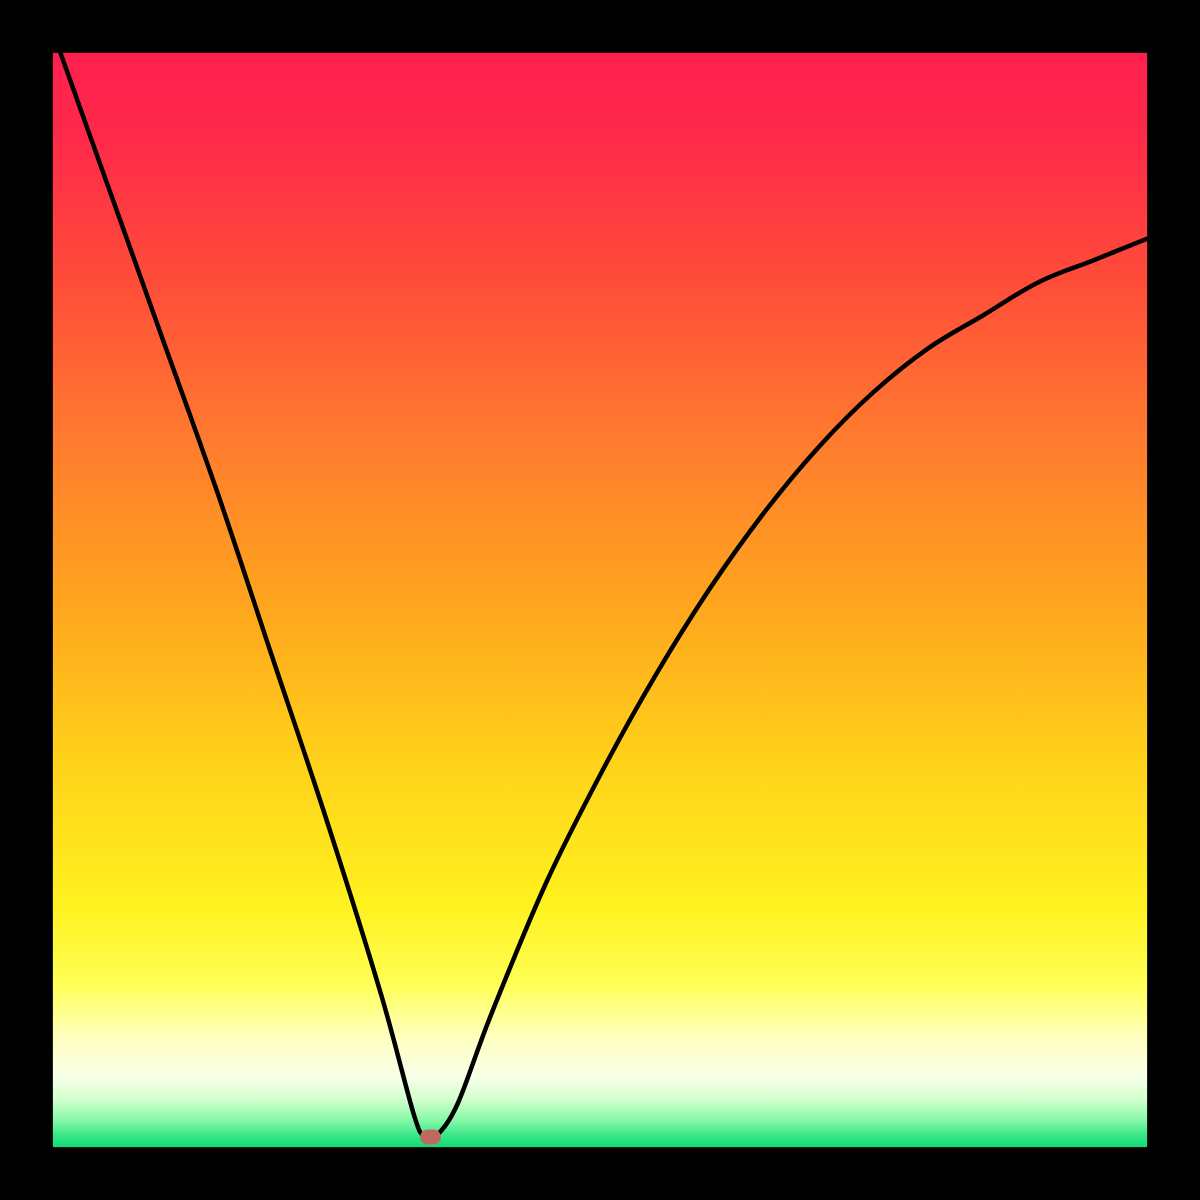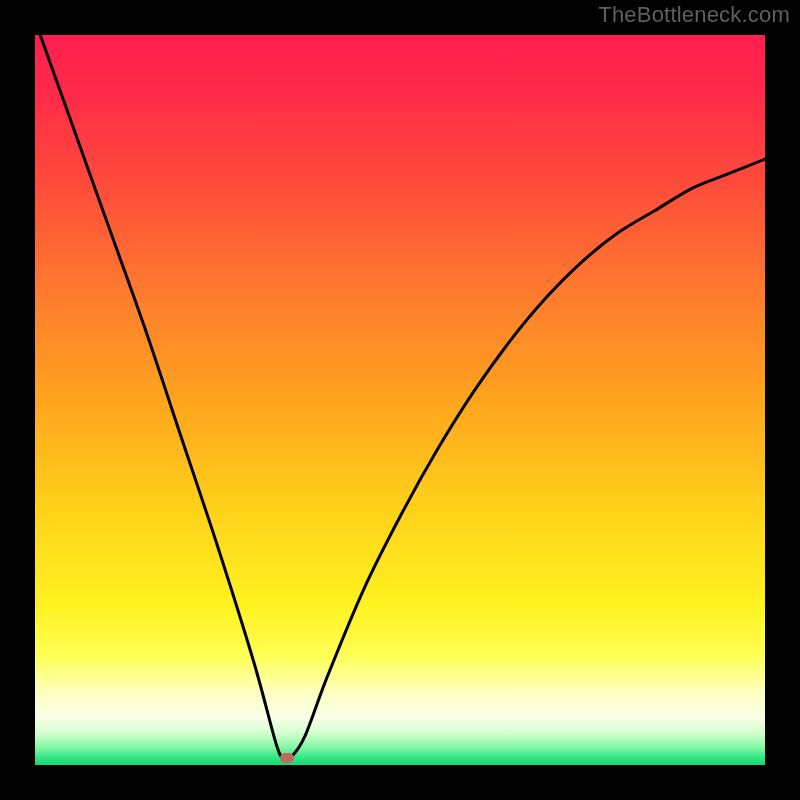--- a/index.html
+++ b/index.html
@@ -53,21 +53,20 @@
     height: 10px;
     background: #c06a5f;
     border-radius: 5px;
     transform: translate(-50%, -50%);
   }
 </style>
 </head>
 <body>
 
 <div class="frame">
-  <div class="watermark">TheBottleneck.com</div>
   <div class="plot">
     <svg class="gradient" viewBox="0 0 730 730" preserveAspectRatio="none">
       <defs>
         <linearGradient id="bg-grad" x1="0" y1="0" x2="0" y2="1">
             <stop offset="0%" stop-color="#ff1f4f"></stop>
             <stop offset="8%" stop-color="#ff2a49"></stop>
             <stop offset="20%" stop-color="#ff4a3a"></stop>
             <stop offset="35%" stop-color="#ff7a2f"></stop>
             <stop offset="50%" stop-color="#ffa41e"></stop>
             <stop offset="65%" stop-color="#ffd21a"></stop>

